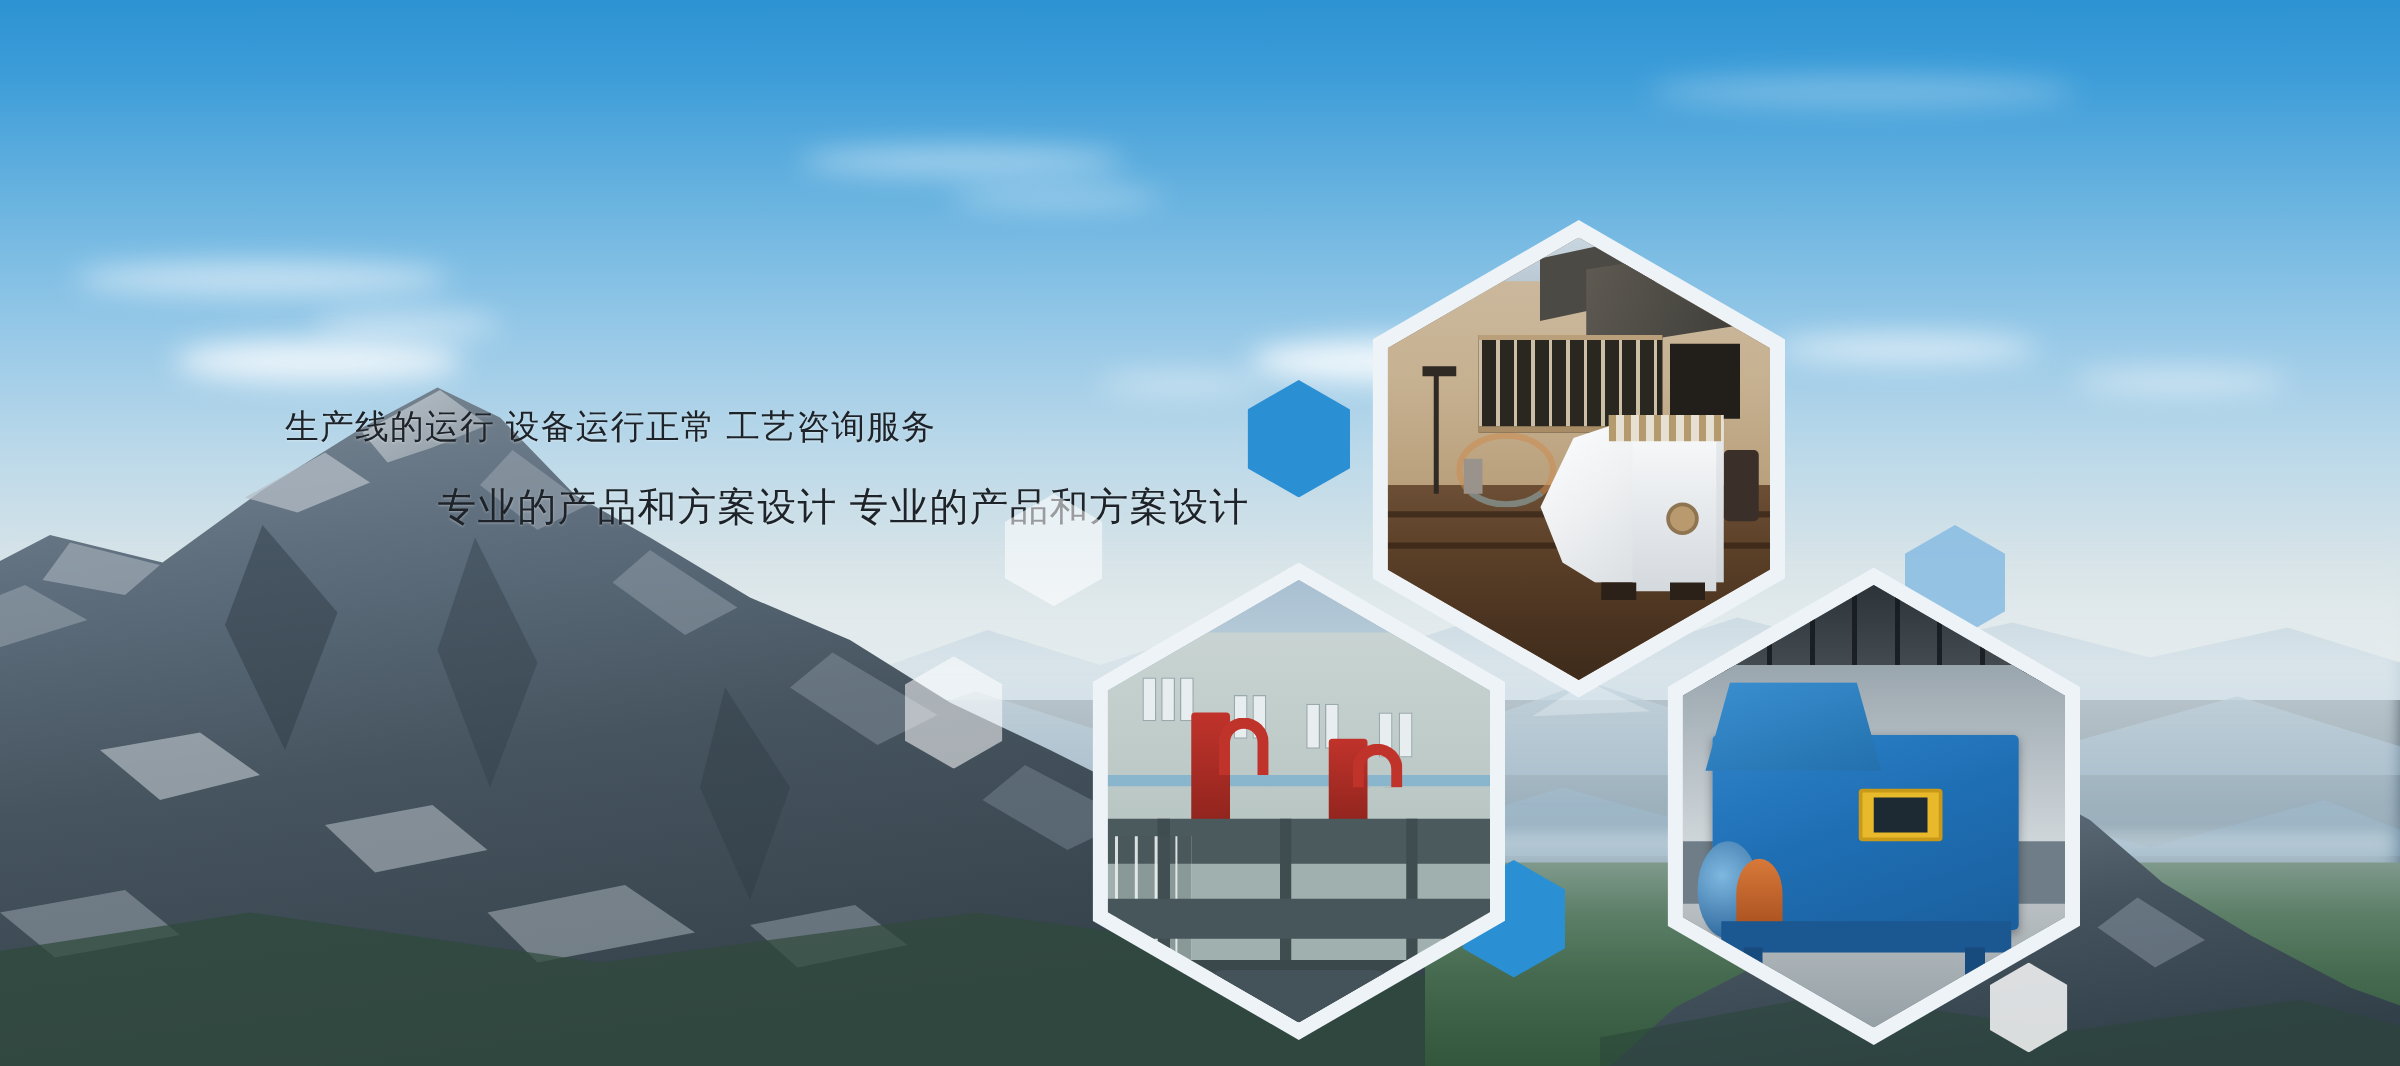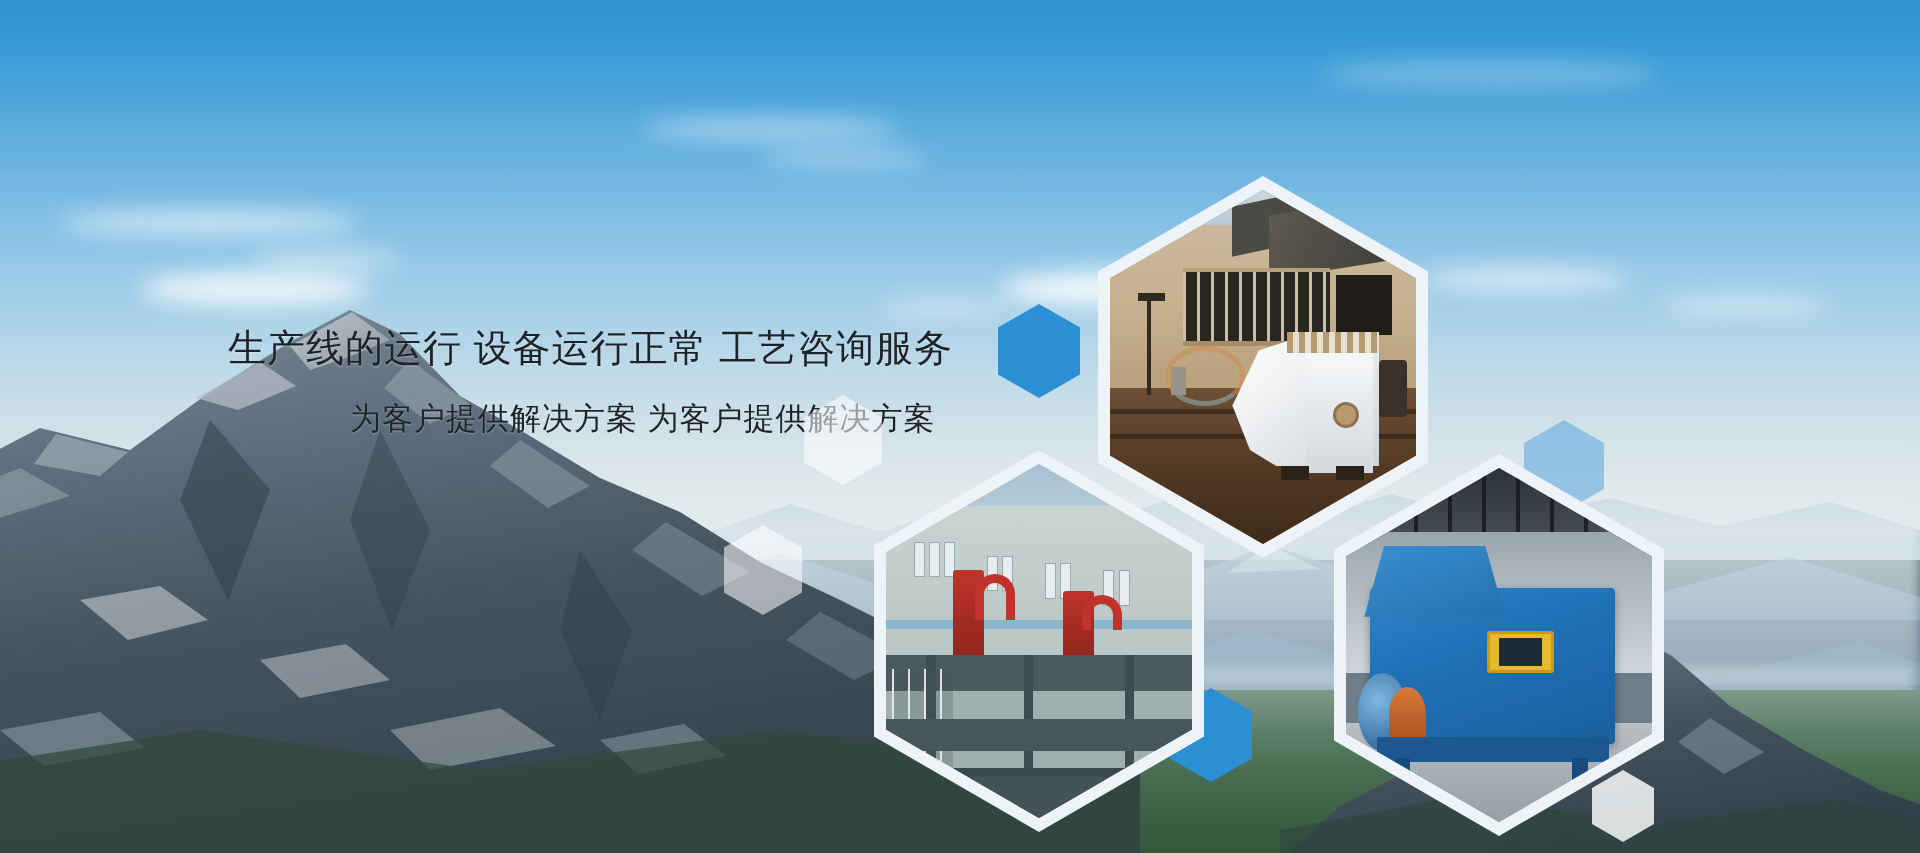--- a/index.html
+++ b/index.html
@@ -75,21 +75,21 @@
   .peak-r{position:absolute;left:1280px;top:600px;width:700px;height:260px;}
   .peak-r svg{display:block;width:100%;height:100%;}
 
   
   .headline{
     position:absolute;left:228px;top:326px;width:870px;
     color:#1d2328;
     text-shadow:0 1px 2px rgba(255,255,255,.35);
     letter-spacing:1px;
   }
-  .line1{font-size:38px;line-height:1.18;white-space:nowrap;}
+  .line1{font-size:27px;line-height:1.18;white-space:nowrap;}
   .line2{font-size:31px;line-height:1.18;white-space:nowrap;margin-top:30px;padding-left:122px;}
 
   
   .hexes{position:absolute;left:880px;top:180px;width:1040px;height:673px;}
   .hex{
     position:absolute;
     clip-path:polygon(50% 0%,100% 25%,100% 75%,50% 100%,0% 75%,0% 25%);
   }
   
   .hex-frame{background:#eef3f7;}
@@ -300,21 +300,21 @@
         <path d="M300,40 L336,20 L372,48 L330,66 Z" fill="#c0c9d0" opacity=".8"></path>
         <path d="M200,120 L250,92 L282,118 L228,142 Z" fill="#a6b1bb" opacity=".55"></path>
         <path d="M430,118 L484,152 L444,174 L398,142 Z" fill="#92a0ac" opacity=".45"></path>
         <path d="M0,230 L180,196 L380,224 L560,200 L700,236 L700,260 L0,260 Z" fill="#2c463a" opacity=".6"></path>
       </svg>
     </div>
   </div>
 
   <div class="headline">
     <div class="line1">生产线的运行 设备运行正常 工艺咨询服务</div>
-    <div class="line2">为客户提供解决方案  为客户提供解决方案</div>
+    <div class="line2">专业的产品和方案设计  专业的产品和方案设计</div>
   </div>
 
   <div class="hexes">
 
     <div class="hex hex-white-soft" style="left:-76px;top:215px;width:78px;height:90px;"></div>
 
     <div class="hex hex-white-soft" style="left:-156px;top:345px;width:78px;height:90px;"></div>
 
     <div class="hex hex-solid" style="left:118px;top:124px;width:82px;height:94px;"></div>
 

